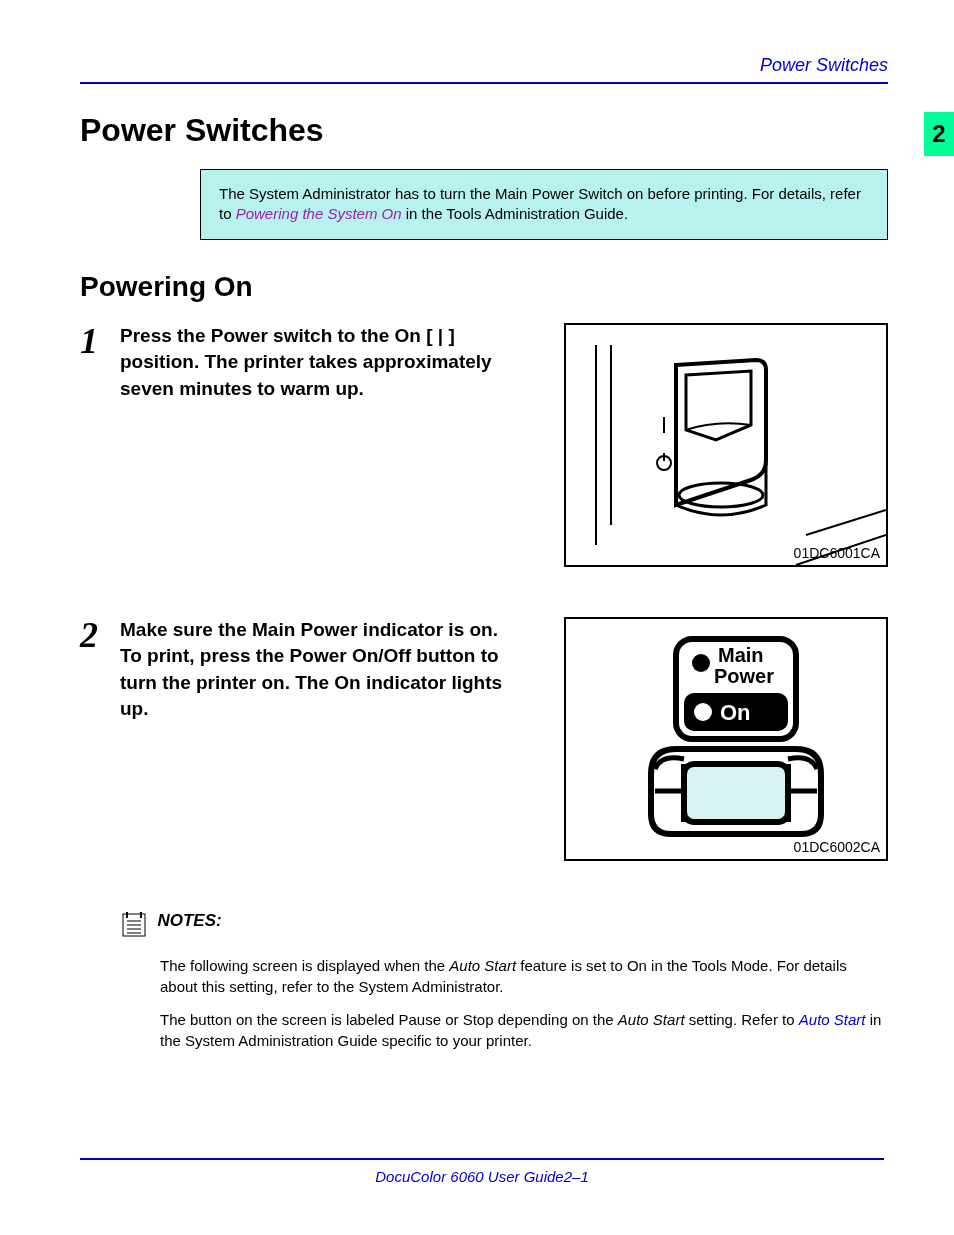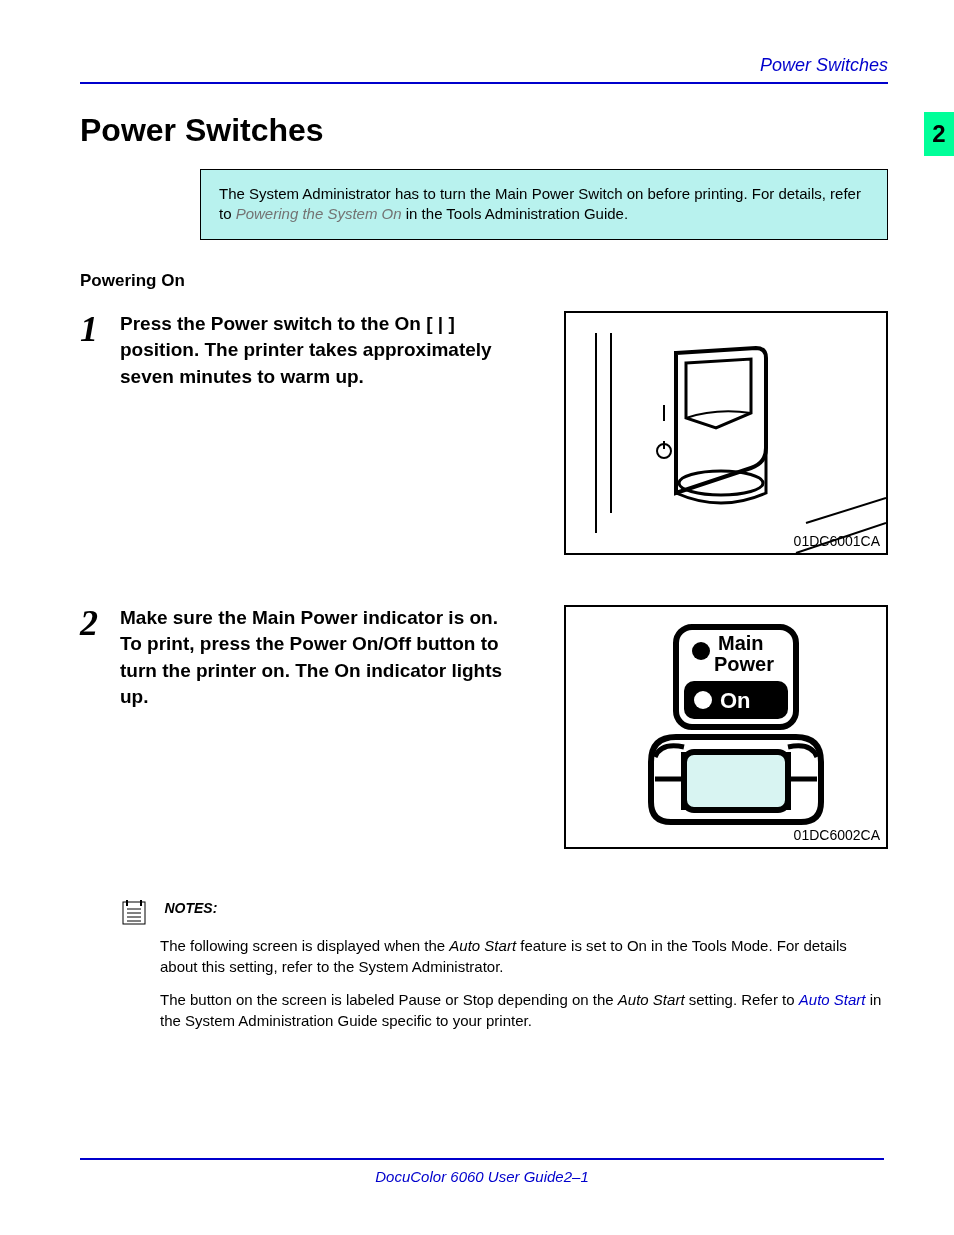--- a/index.html
+++ b/index.html
@@ -53,25 +53,25 @@
     padding: 14px 18px 14px 18px;
     margin-left: 120px;
     margin-right: 0;
     margin-bottom: 30px;
   }
   .highlight-text {
     font-size: 15px;
     line-height: 1.35;
   }
   .highlight-ref {
-    color: #737373;
+    color: #a21caf;
     font-style: italic;
   }
   .sub-heading {
-    font-size: 17px;
+    font-size: 28px;
     font-weight: bold;
     margin: 31px 0 20px 0;
   }
   .step-block {
     width: 440px;
     display: flex;
   }
   .step-num {
     font-family: "Times New Roman", Times, serif;
     font-size: 36px;
@@ -117,30 +117,30 @@
   }
   .note-block {
     margin-left: 40px;
     margin-top: 5px;
   }
   .note-icon {
     display: inline-block;
     vertical-align: top;
   }
   .note-label {
-    font-size: 14px;
-    font-weight: bold;
-    font-style: italic;
-    margin-left: 12px;
+    font-size: 17px;
+    font-weight: bold;
+    font-style: italic;
+    margin-left: 5px;
   }
   .note-body {
     font-size: 15px;
     line-height: 1.4;
     margin-left: 40px;
-    margin-top: 4px;
+    margin-top: 12px;
   }
   .note-ref {
     color: #0000cc;
     font-style: italic;
   }
   .footer {
     position: absolute;
     left: 80px;
     right: 70px;
     bottom: 50px;

